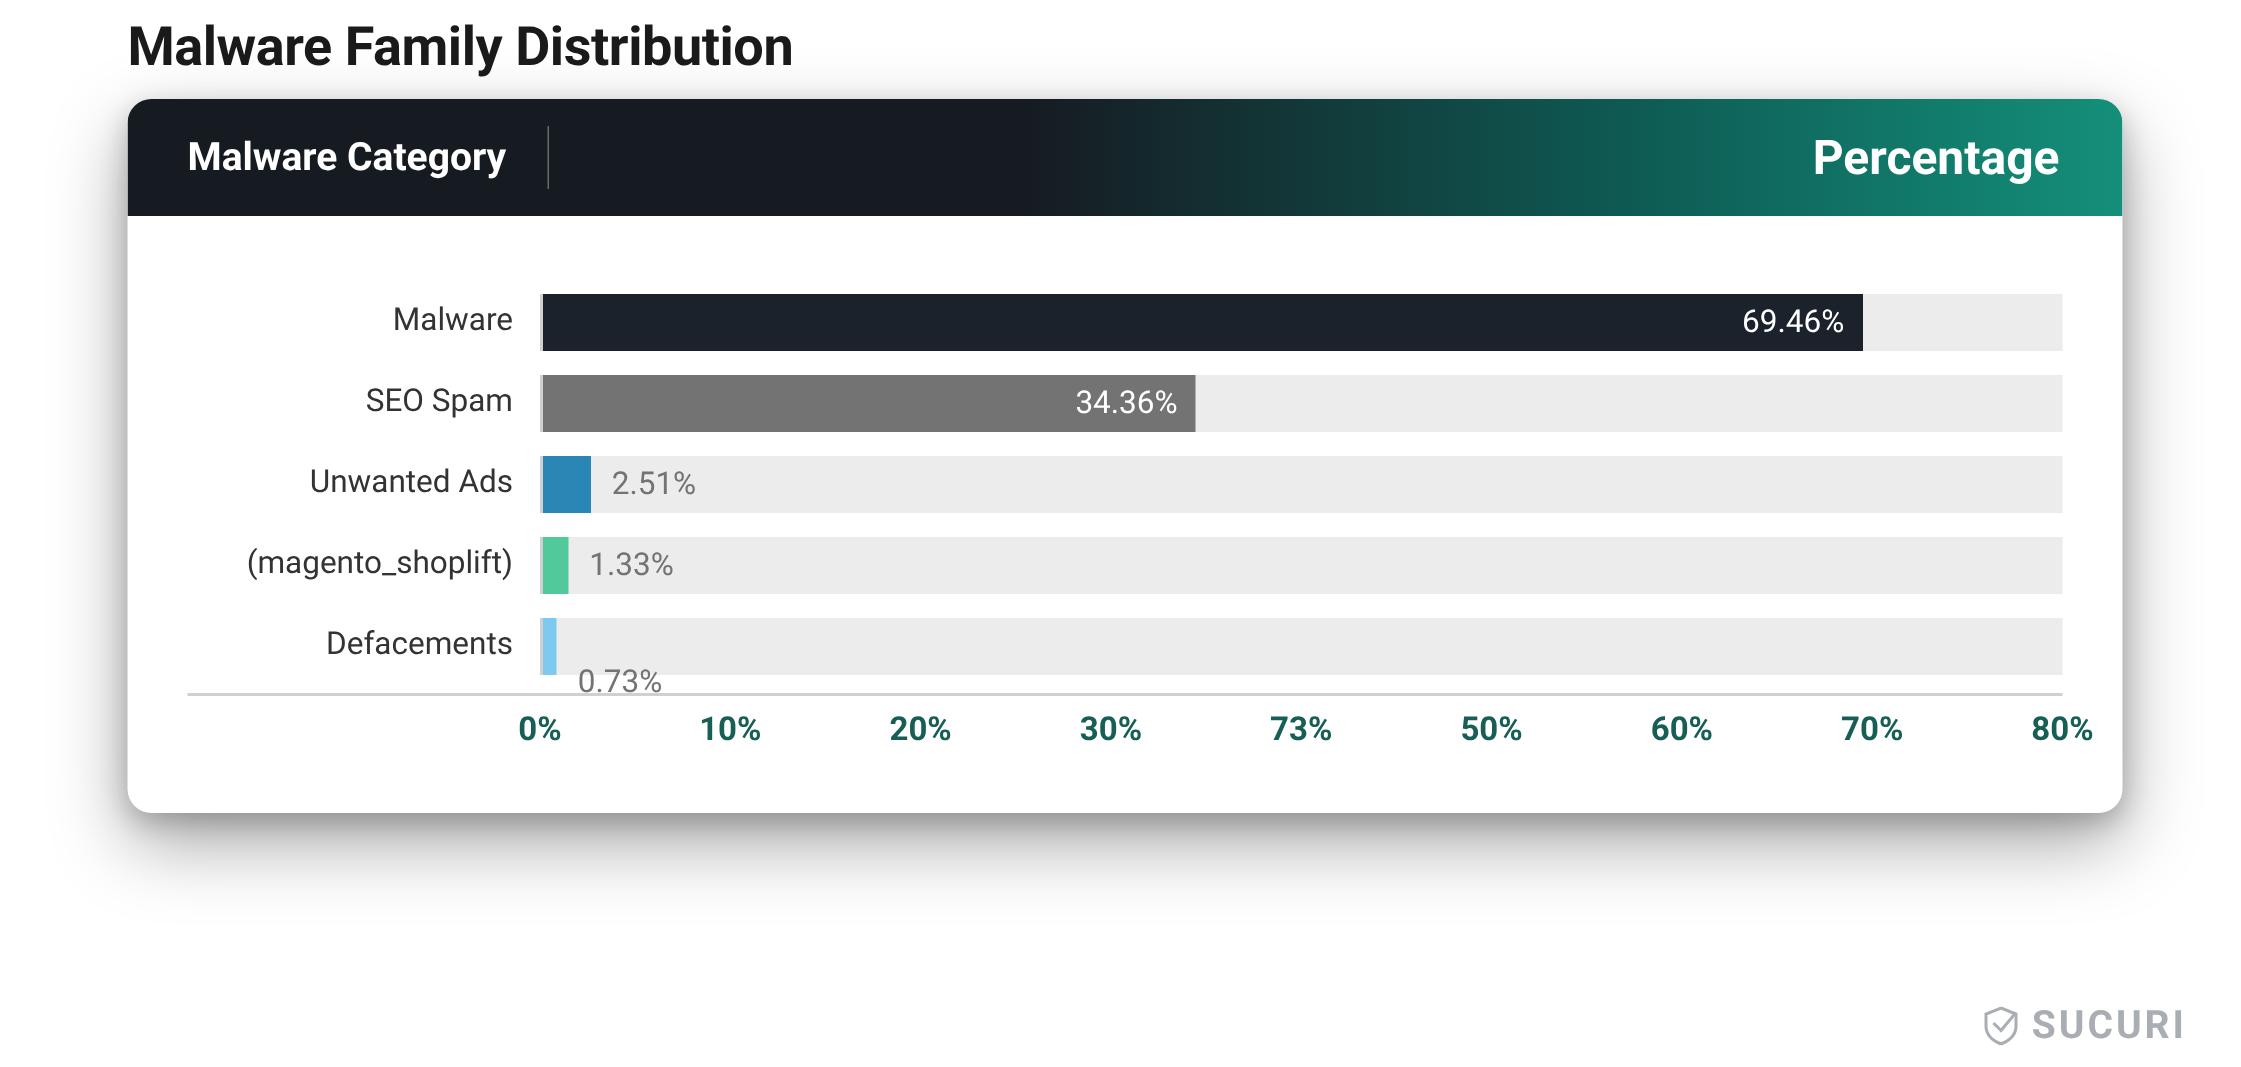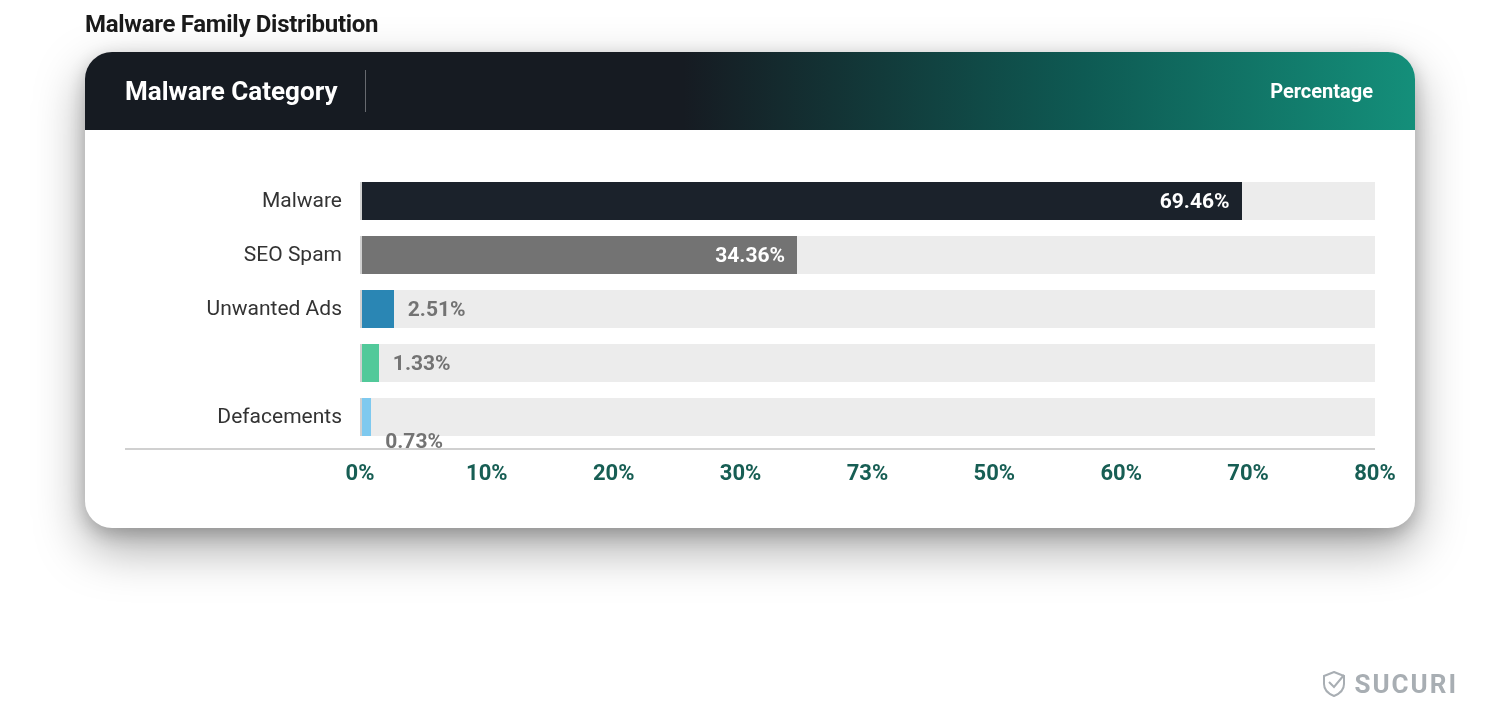--- a/index.html
+++ b/index.html
@@ -5,30 +5,30 @@
   * { box-sizing: border-box; margin: 0; padding: 0; }
   body {
     font-family: -apple-system, BlinkMacSystemFont, "Segoe UI", Roboto, Helvetica, Arial, sans-serif;
     background: #ffffff;
     width: 1494px;
     height: 711px;
     position: relative;
     padding: 10px 40px 0 85px;
   }
   .title {
-    font-size: 24px;
+    font-size: 36px;
     font-weight: 700;
     color: #1a1a1a;
     margin-bottom: 14px;
     letter-spacing: -0.3px;
   }
   .card {
     width: 1330px;
     background: #ffffff;
-    border-radius: 27px;
+    border-radius: 16px;
     box-shadow: 0 20px 50px rgba(0,0,0,0.35), 0 6px 18px rgba(0,0,0,0.2);
     overflow: hidden;
   }
   .header-bar {
     height: 78px;
     background: linear-gradient(90deg, #161b22 0%, #161b22 45%, #0e5a53 75%, #148f7a 100%);
     display: flex;
     align-items: center;
     justify-content: space-between;
     padding: 0 42px 0 40px;
@@ -41,21 +41,21 @@
     align-items: center;
     height: 100%;
   }
   .header-divider {
     width: 1px;
     height: 42px;
     background: rgba(255,255,255,0.35);
     margin-left: 28px;
   }
   .header-right {
-    font-size: 20px;
+    font-size: 32px;
     font-weight: 700;
   }
   .chart-area {
     padding: 44px 40px 30px 40px;
   }
   .chart {
     display: flex;
   }
   .row {
     height: 54px;
@@ -81,21 +81,21 @@
     height: 100%;
     position: absolute;
     left: 0;
     top: 0;
   }
   .val-label {
     position: absolute;
     top: 50%;
     transform: translateY(-50%);
     font-size: 21px;
-    font-weight: 700;
+    font-weight: 400;
     white-space: nowrap;
   }
   .val-inside { color: #ffffff; right: 12px; }
   .val-outside { color: #737373; }
   .axis {
     display: flex;
     margin-top: 4px;
     border-top: 2px solid #d0d0d0;
     position: relative;
   }
@@ -170,20 +170,21 @@
             <div class="cat-label">
               <div>Unwanted Ads</div>
             </div>
             <div class="bar-track" style="border-left: 2px solid rgb(208, 208, 208);">
               <div class="bar-fill" style="width: 3.1375%; background: rgb(42, 134, 180);"></div>
               <div class="val-label val-outside" style="left: calc(3.1375% + 14px);">2.51%</div>
             </div>
           </div>
           <div class="row">
             <div class="cat-label">
+              <div>(magento_shoplift)</div>
             </div>
             <div class="bar-track" style="border-left: 2px solid rgb(208, 208, 208);">
               <div class="bar-fill" style="width: 1.6625%; background: rgb(82, 201, 154);"></div>
               <div class="val-label val-outside" style="left: calc(1.6625% + 14px);">1.33%</div>
             </div>
           </div>
           <div class="row">
             <div class="cat-label">
               <div>Defacements</div>
             </div>

